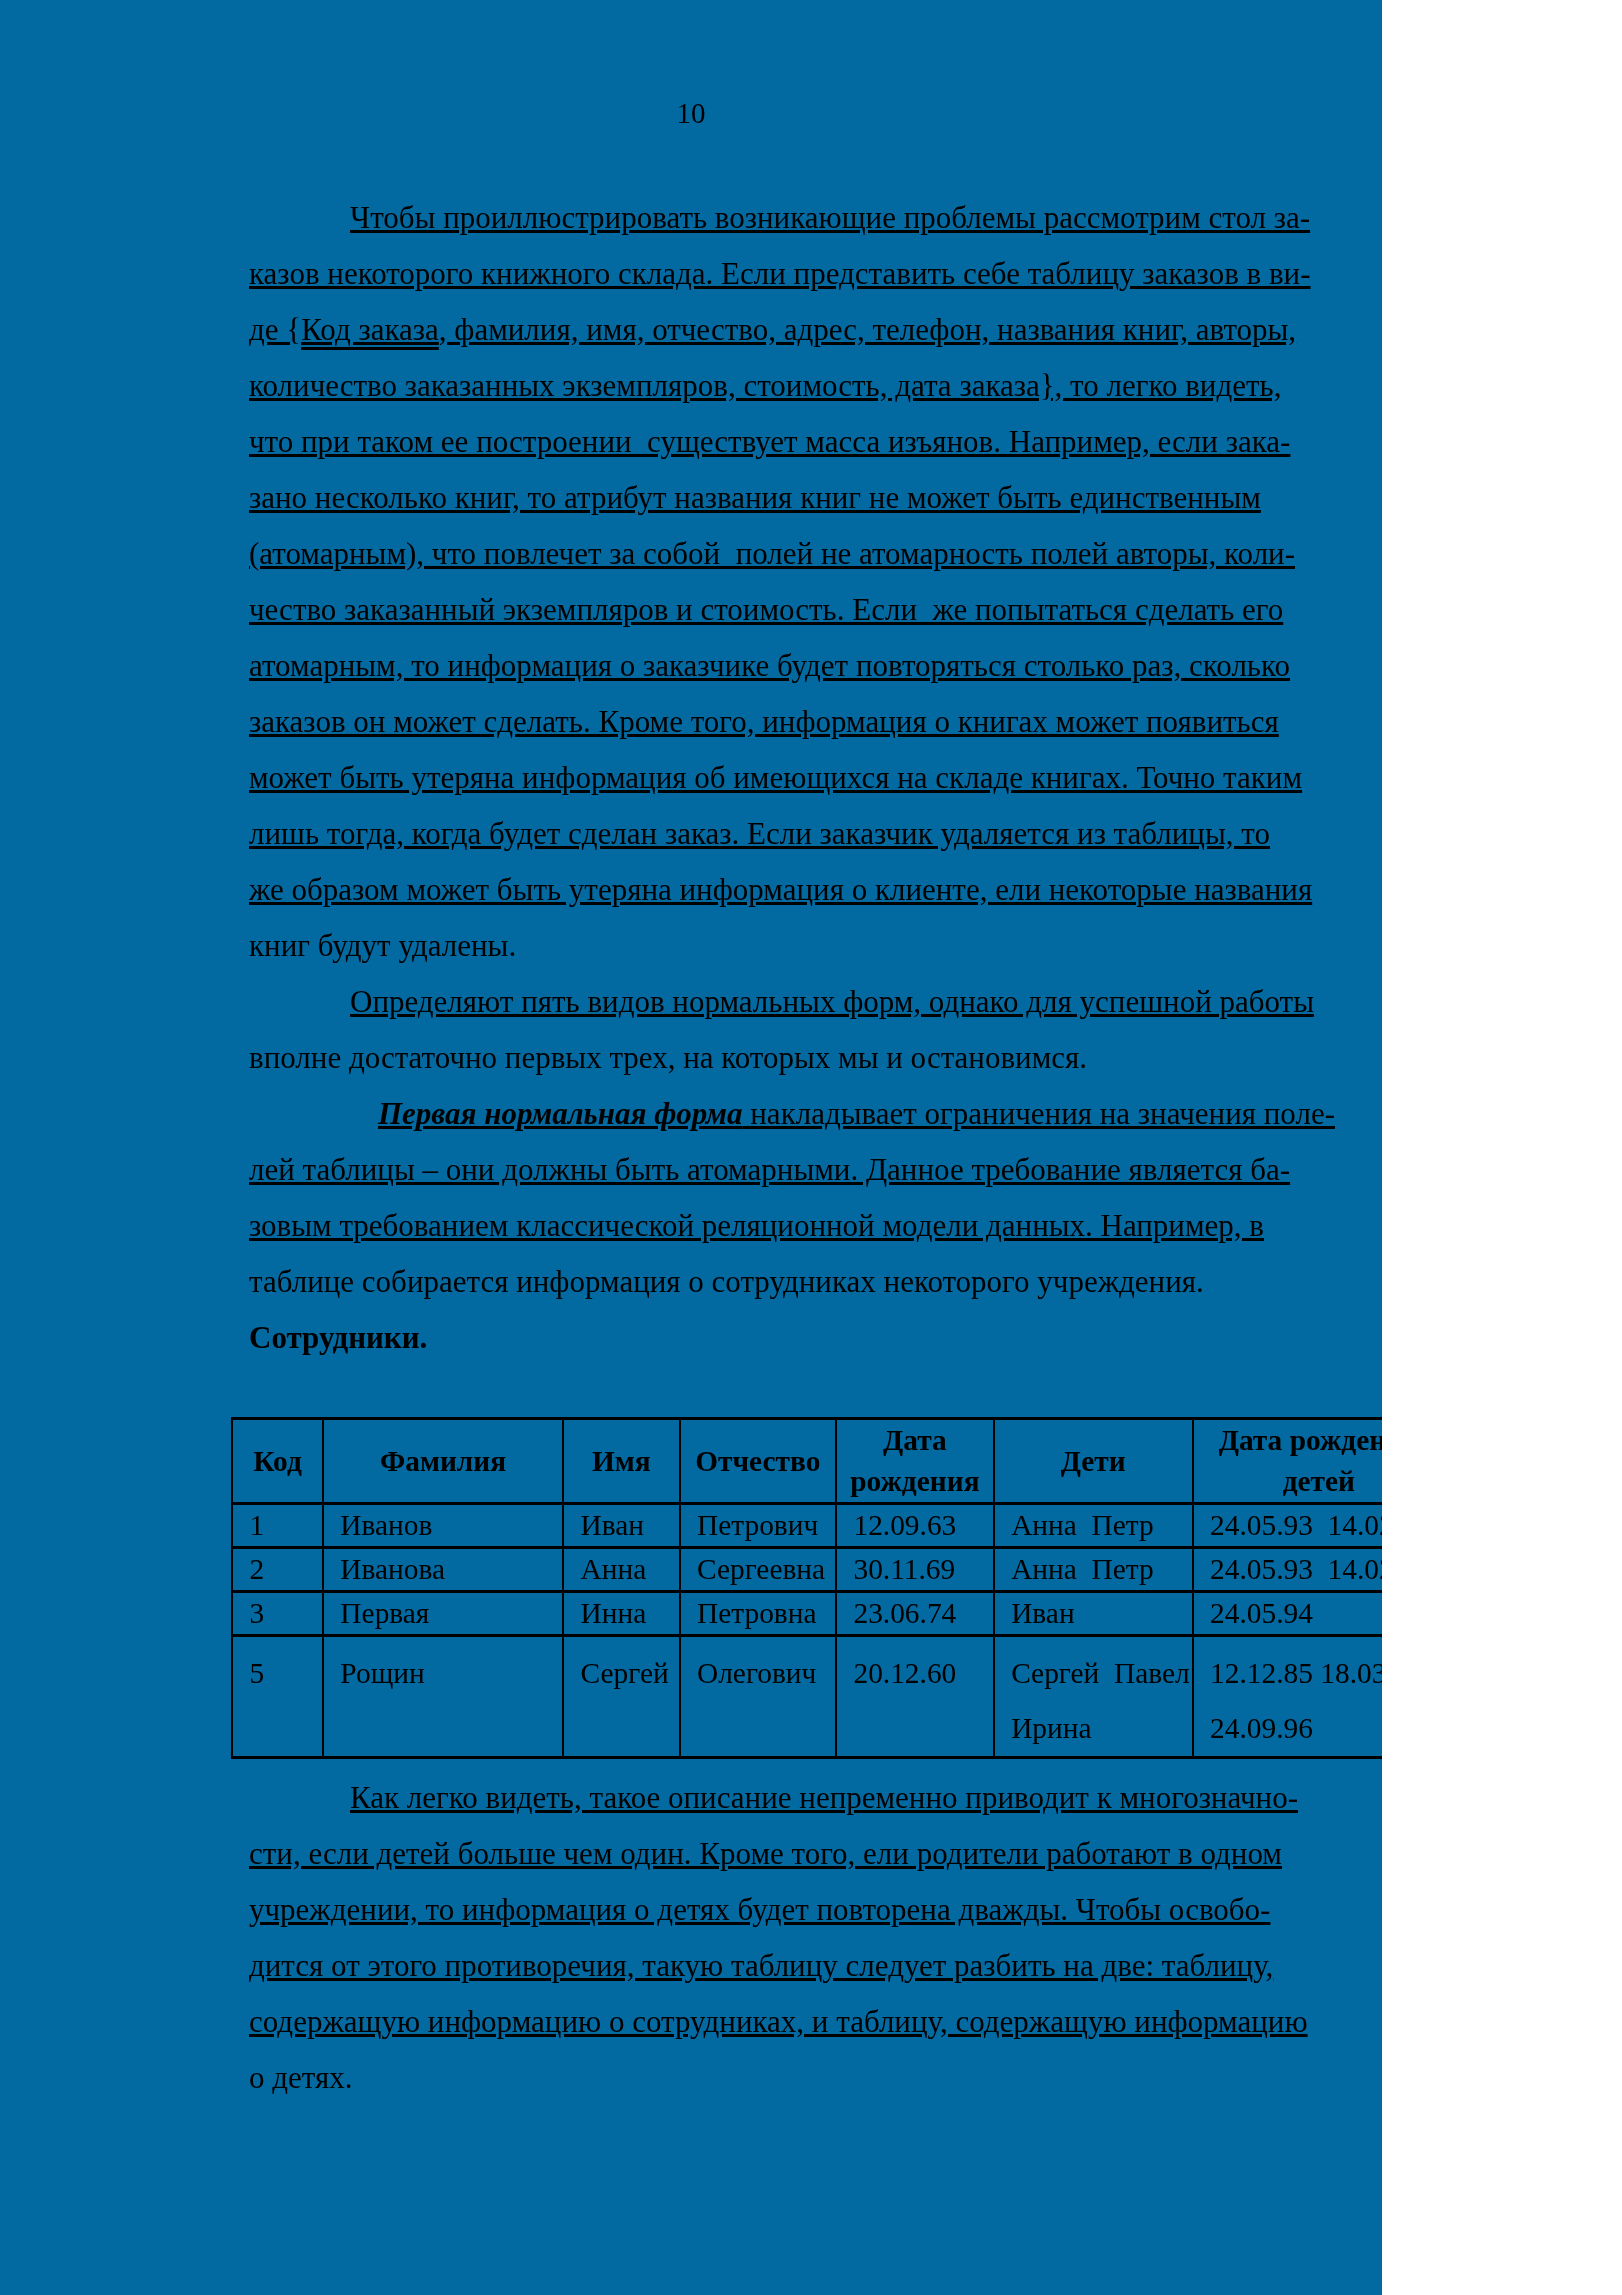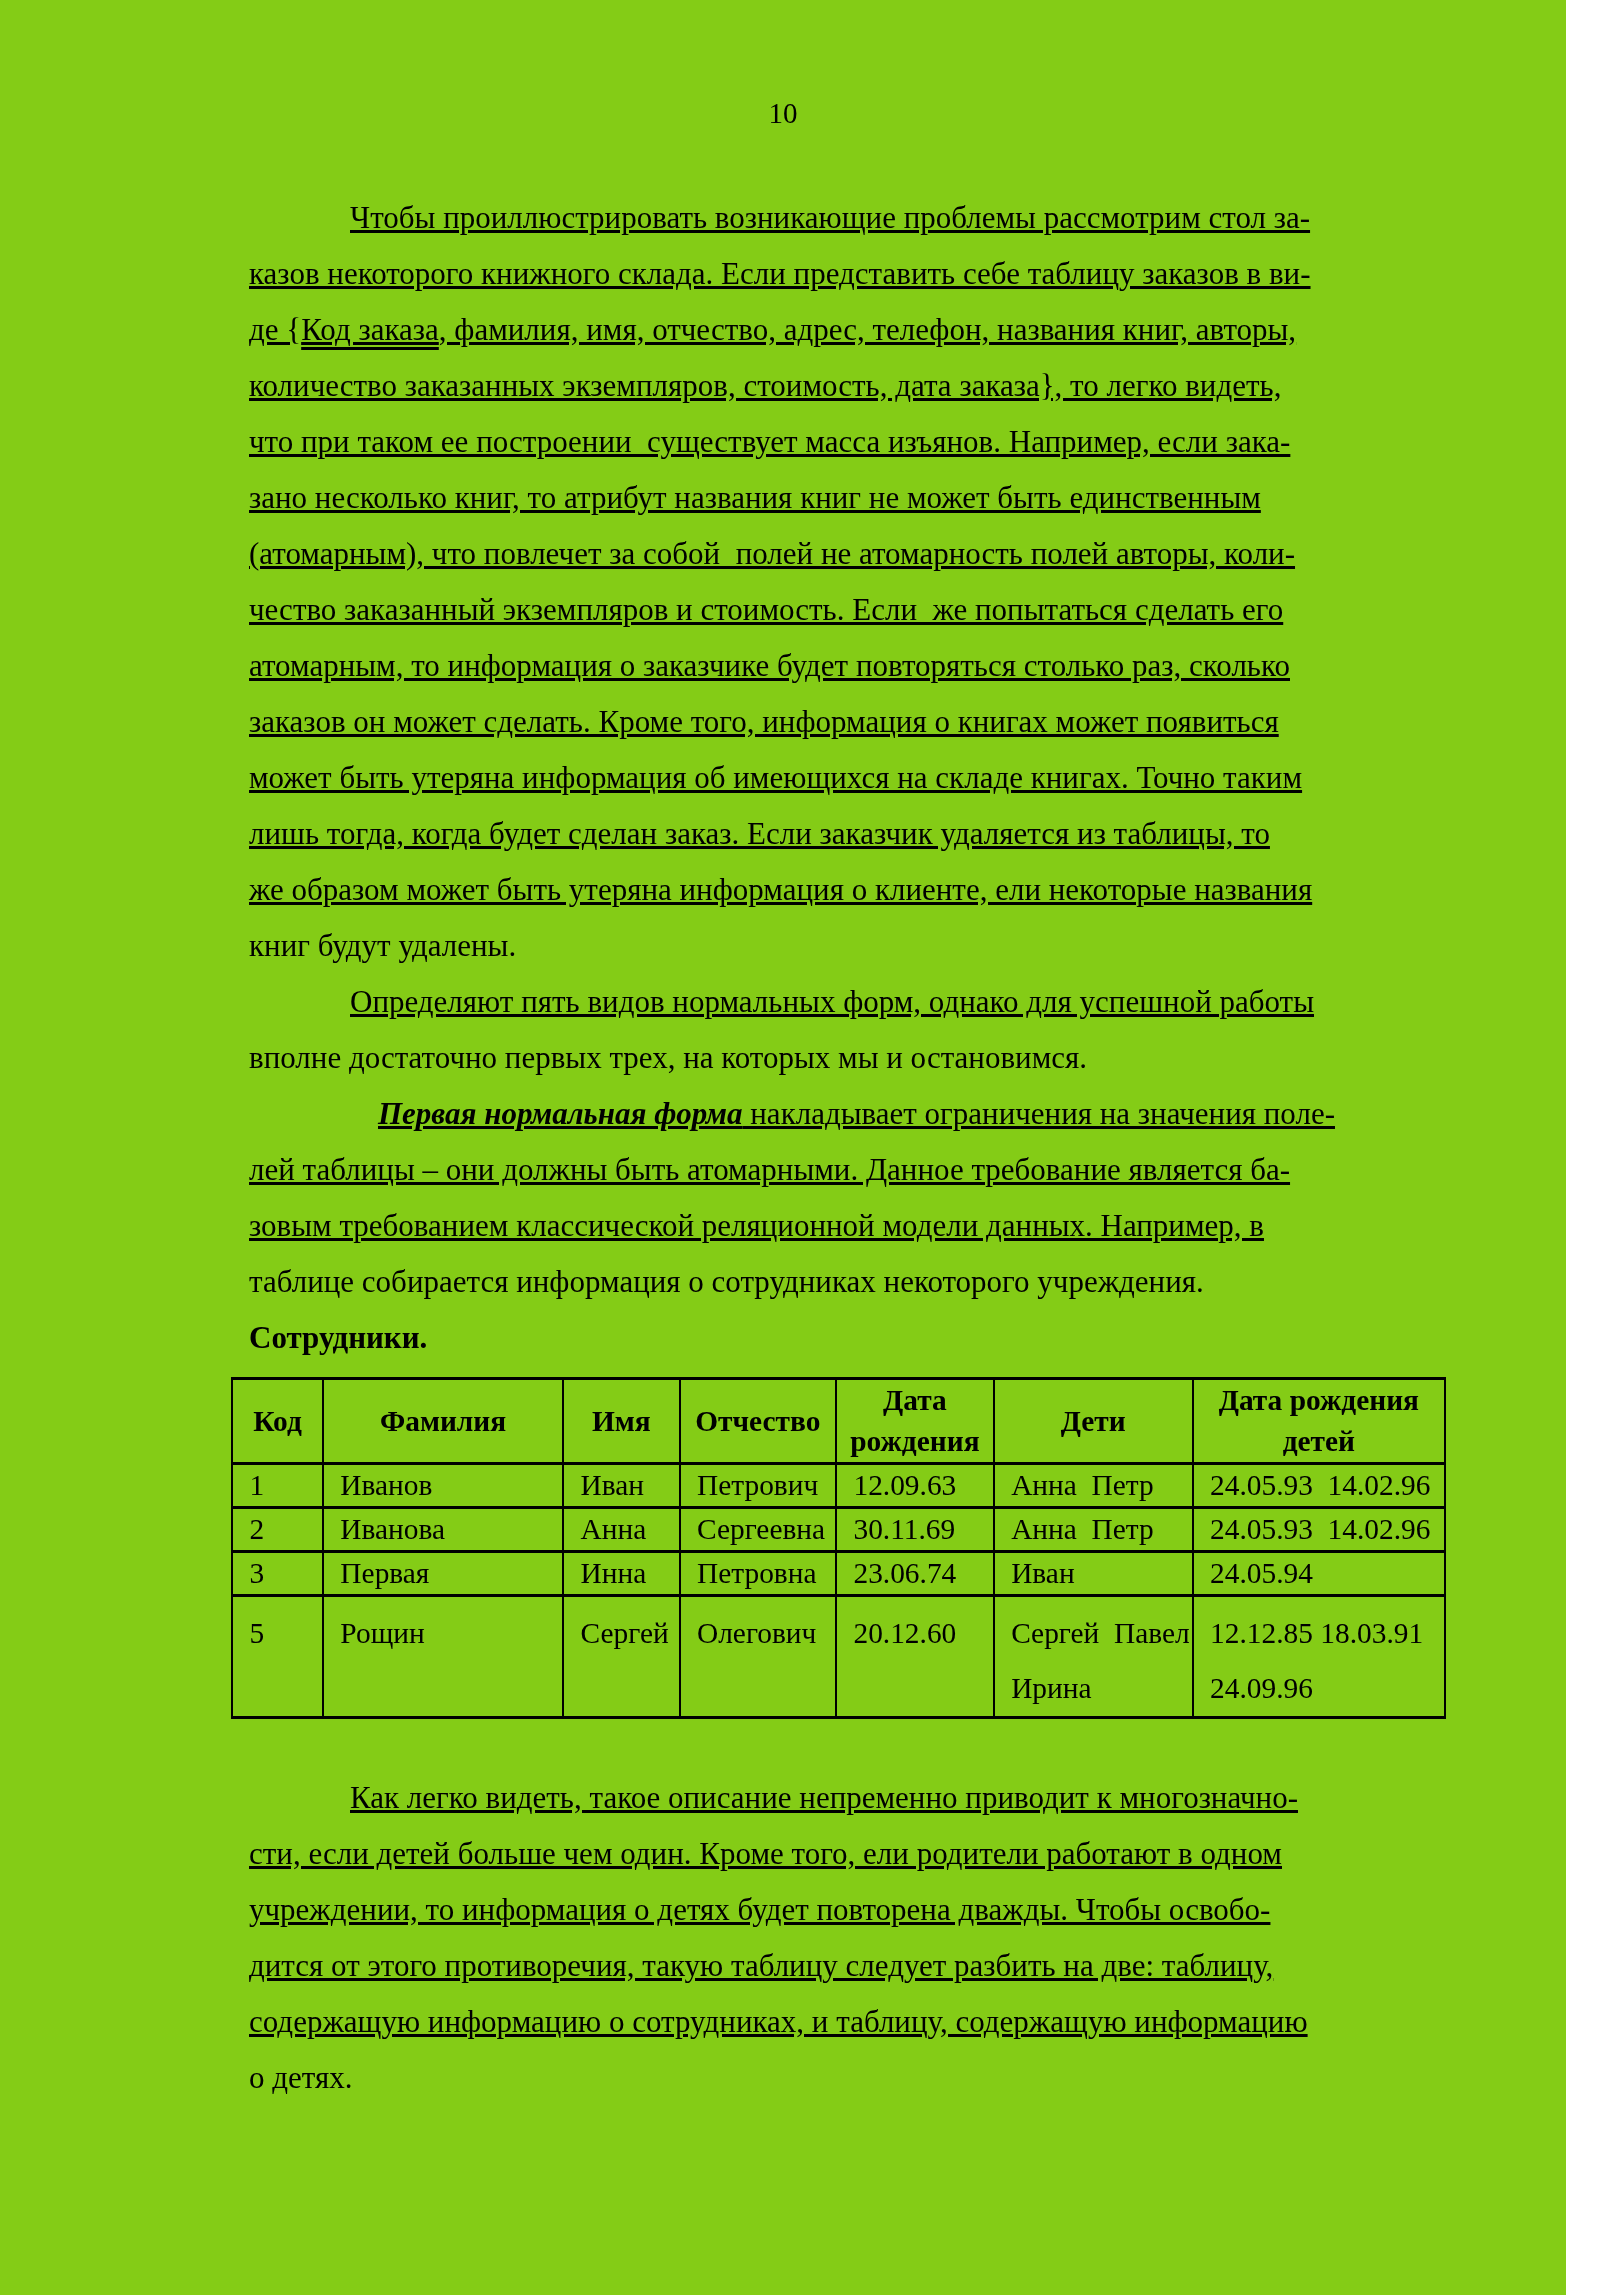--- a/index.html
+++ b/index.html
@@ -1,19 +1,19 @@
 <!DOCTYPE html>
 <html style="font-size:10.5px"><head>
 <meta charset="utf-8">
 <style>
   html,body{margin:0;padding:0;background:#ffffff;}
   .page{
     position:relative;
-    width:1566px;height:2295px;
-    background:#84cc16;
+    width:1382px;height:2295px;
+    background:#0369a1;
     color:#000;
     font-family:"Liberation Serif","DejaVu Serif",serif;
     overflow:hidden;
   }
   .pagenum{
     position:absolute;top:85px;left:0;width:100%;
     text-align:center;font-size:29px;line-height:56px;
   }
   .flow{position:absolute;left:249px;width:1145px;}
   #flow1{top:190px;}
@@ -24,21 +24,21 @@
     white-space:nowrap;
     text-align:left;
   }
   .line.j{text-align:justify;text-decoration:underline;}
   .line.j::after{content:"";display:inline-block;width:100%;height:0;}
   .line.ind{text-indent:101px;}
   .u{text-decoration:underline;text-decoration-thickness:2.6px;text-underline-offset:6.5px;}
   .bi{font-weight:bold;font-style:italic;margin-left:28px;}
   .b{font-weight:bold;}
   table.emp{
-    position:absolute;left:231px;top:1377px;width:1215px;
+    position:absolute;left:231px;top:1417px;width:1215px;
     border-collapse:collapse;table-layout:fixed;
     font-size:29.4px;
   }
   table.emp th, table.emp td{
     border-left:2.6px solid #000;border-right:2.6px solid #000;
     border-top:3.9px solid #000;border-bottom:3.9px solid #000;
     overflow:hidden;
   }
   table.emp th{
     height:79px;line-height:41px;

